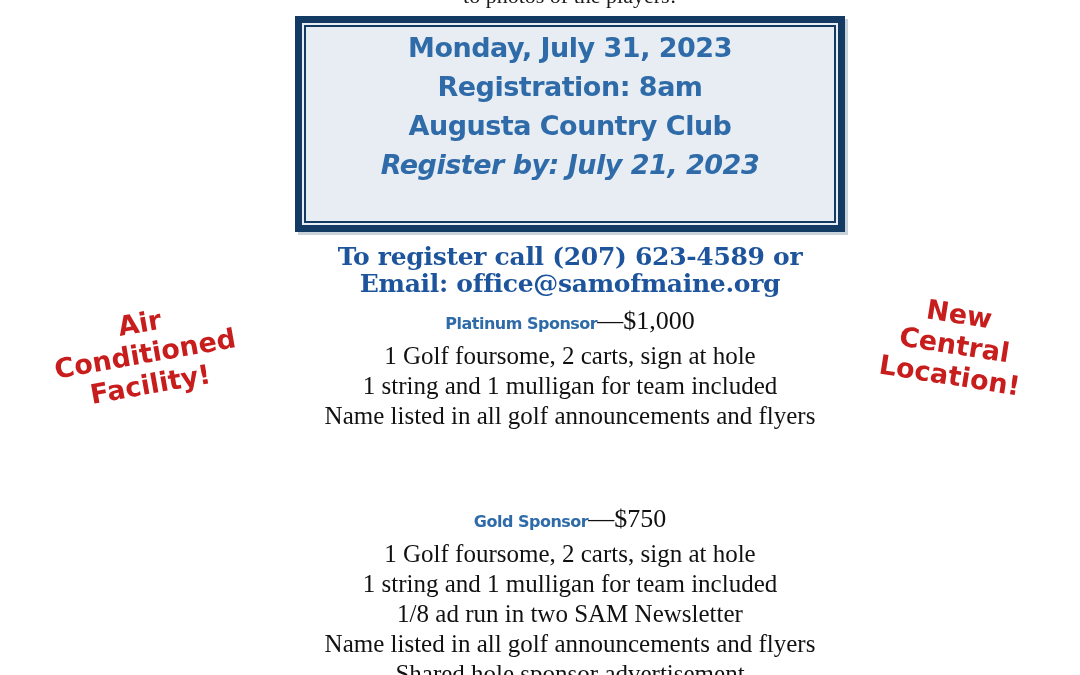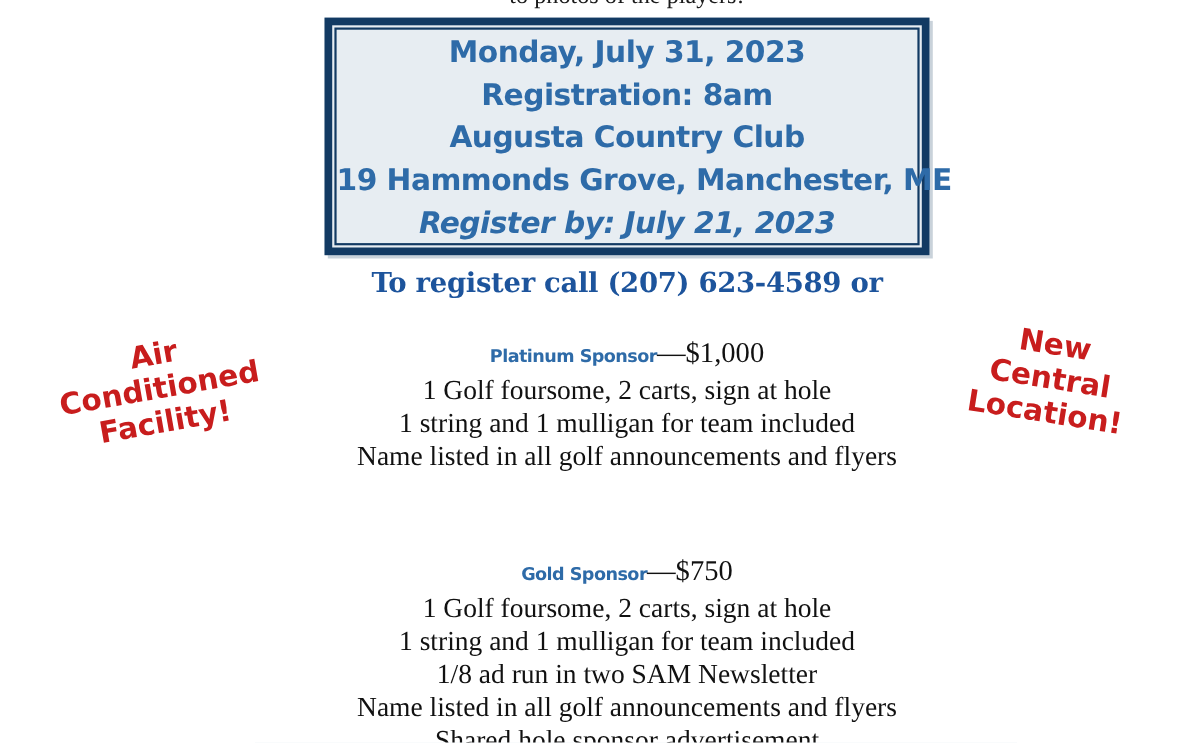--- a/index.html
+++ b/index.html
@@ -116,27 +116,27 @@
 
 <div class="canvas">
 
   <div class="centered top-clip">to photos of the players!</div>
 
   <div class="event-box">
     <div class="event-box-inner">
       <div class="hand event-line">Monday, July 31, 2023</div>
       <div class="hand event-line">Registration: 8am</div>
       <div class="hand event-line">Augusta Country Club</div>
-      <div class="hand event-line">19 Hammonds Grove, Manchester, ME</div>
       <div class="hand event-line italic">Register by: July 21, 2023</div>
     </div>
   </div>
 
   <div class="centered contact">
     <div>To register call (207) 623-4589 or</div>
+    <div>Email: office@samofmaine.org</div>
   </div>
 
   <div class="badge badge-left">
     <div>Air</div>
     <div>Conditioned</div>
     <div>Facility!</div>
   </div>
 
   <div class="badge badge-right">
     <div>New</div>

